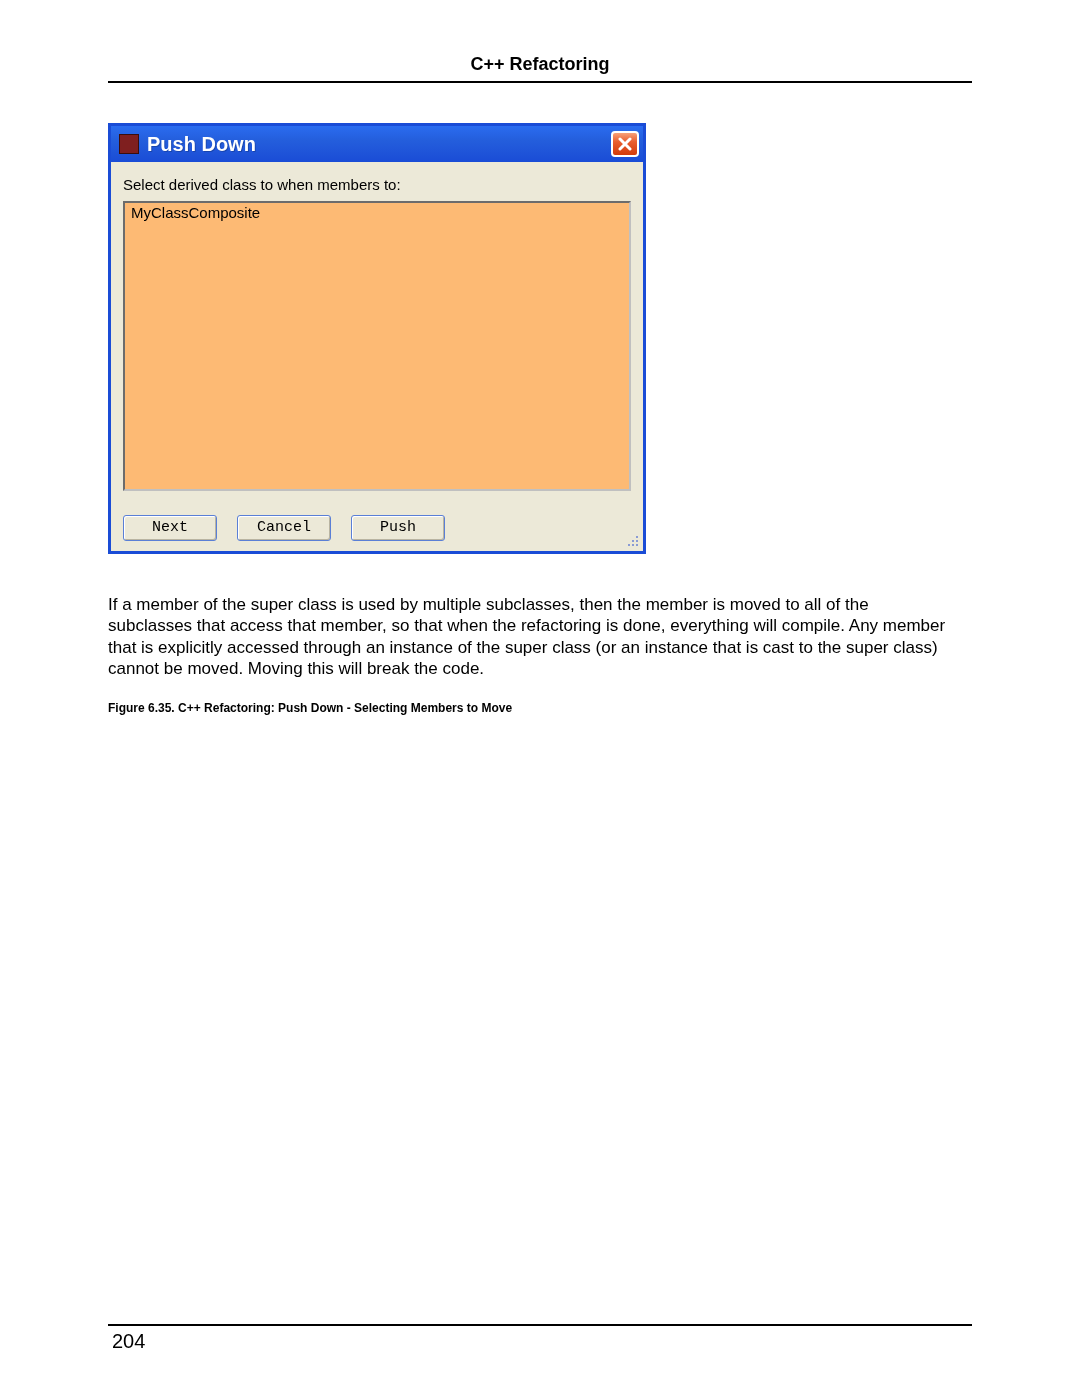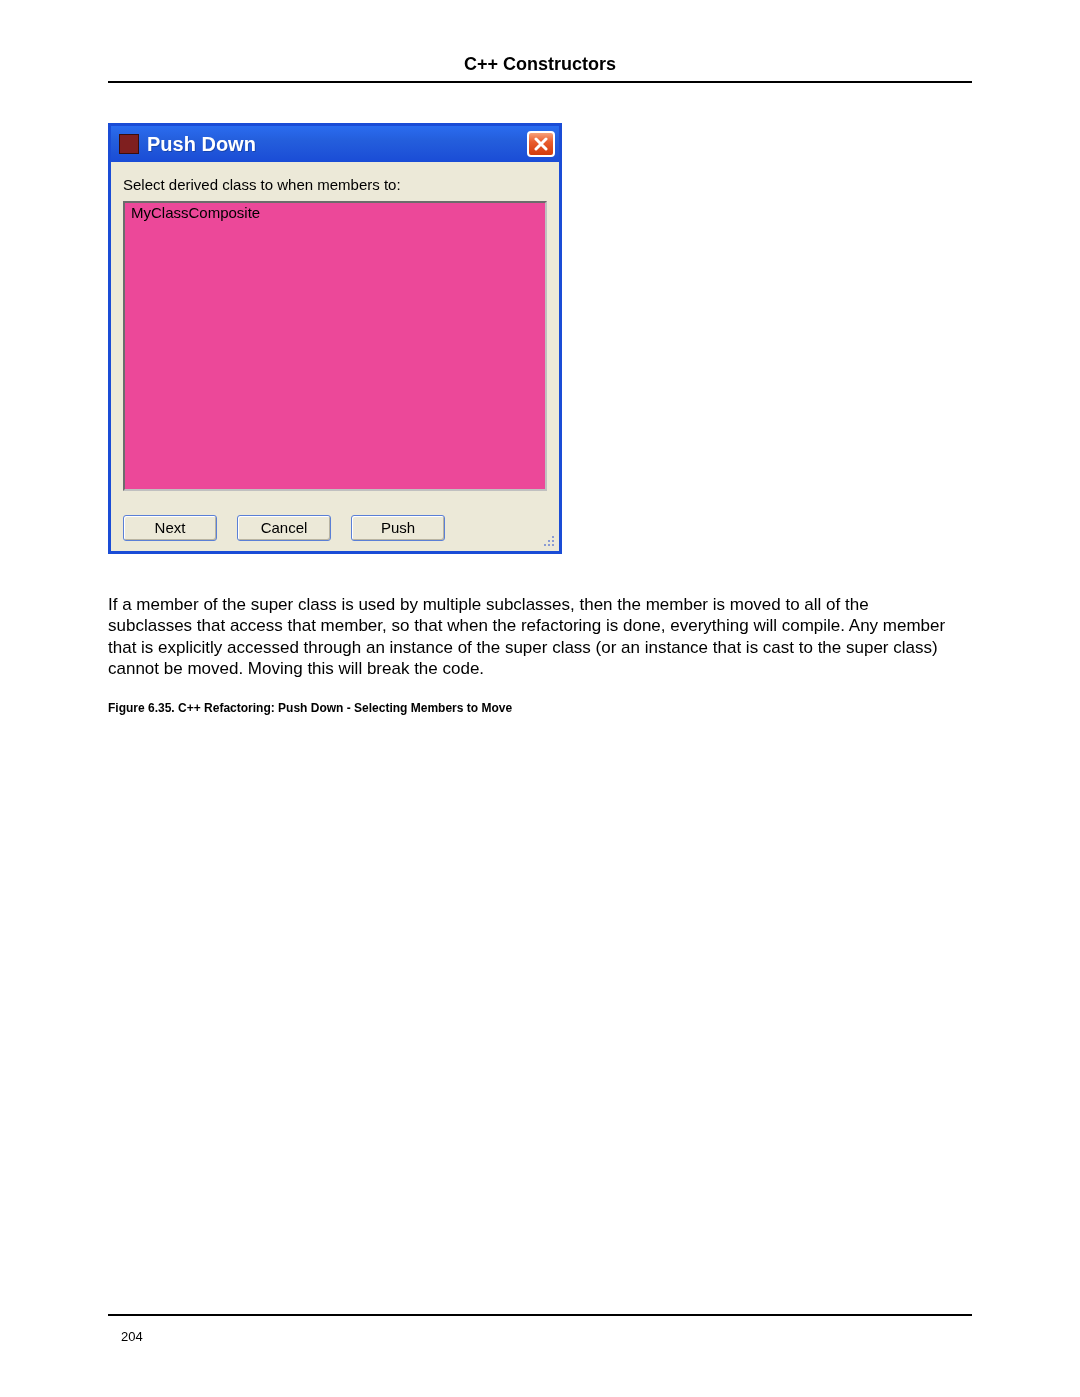--- a/index.html
+++ b/index.html
@@ -22,21 +22,21 @@
     font-weight: bold;
     font-size: 18px;
     padding-bottom: 6px;
   }
   .header-rule {
     border: none;
     border-top: 2px solid #000;
     margin: 0 0 40px 0;
   }
   .dialog-wrap {
-    width: 454px;
+    width: 538px;
     margin: 0 0 40px 0;
   }
   .dialog {
     border: 3px solid #1a4cd6;
     background: #ece9d8;
     box-sizing: border-box;
     width: 100%;
   }
   .titlebar {
     height: 36px;
@@ -77,21 +77,21 @@
   .dialog-body {
     padding: 10px 12px 10px 12px;
     font-family: Tahoma, Arial, sans-serif;
     font-size: 15px;
     color: #000;
   }
   .instruction {
     margin: 4px 0 8px 0;
   }
   .listbox {
-    background: #ec4899;
+    background: #fdba74;
     border: 2px inset #c0c0c0;
     height: 290px;
     box-sizing: border-box;
     padding: 0;
     overflow: hidden;
   }
   .listbox .item {
     padding: 0 6px;
     font-size: 15px;
     line-height: 19px;
@@ -109,21 +109,21 @@
     gap: 20px;
     padding: 14px 12px 10px 12px;
     position: relative;
   }
   .xp-button {
     min-width: 94px;
     height: 26px;
     background: #ece9d8;
     border: 1px solid #5a7fd6;
     border-radius: 3px;
-    font-family: Liberation Sans, sans-serif;
+    font-family: Liberation Mono, monospace;
     font-size: 15px;
     text-align: center;
     line-height: 24px;
     box-sizing: border-box;
     padding: 0 6px;
     box-shadow: inset 1px 1px 0 #fff, inset -1px -1px 0 #b9b4a1;
   }
   .resize-grip {
     position: absolute;
     right: 3px;
@@ -147,30 +147,30 @@
     left: 108px;
     right: 108px;
     bottom: 40px;
   }
   .footer-rule {
     border: none;
     border-top: 2px solid #000;
     margin: 0 0 4px 0;
   }
   .page-number {
-    font-size: 13px;
-    margin: 13px;
+    font-size: 20px;
+    margin: 4px;
   }
 </style>
 </head>
 <body>
 
 <div class="page">
 
-  <div class="page-header">C++ Constructors</div>
+  <div class="page-header">C++ Refactoring</div>
   <hr class="header-rule">
 
   <div class="dialog-wrap">
     <div class="dialog">
 
       <div class="titlebar">
         <div class="app-icon"></div>
         <div class="title-text">Push Down</div>
         <div class="close-btn">
           <svg width="14" height="14" viewBox="0 0 14 14">

